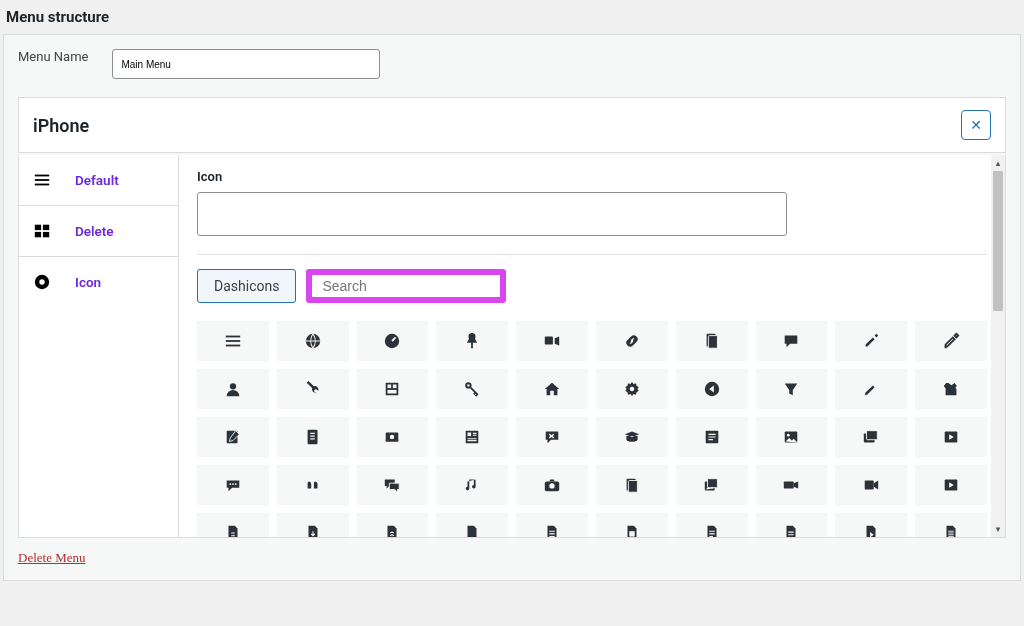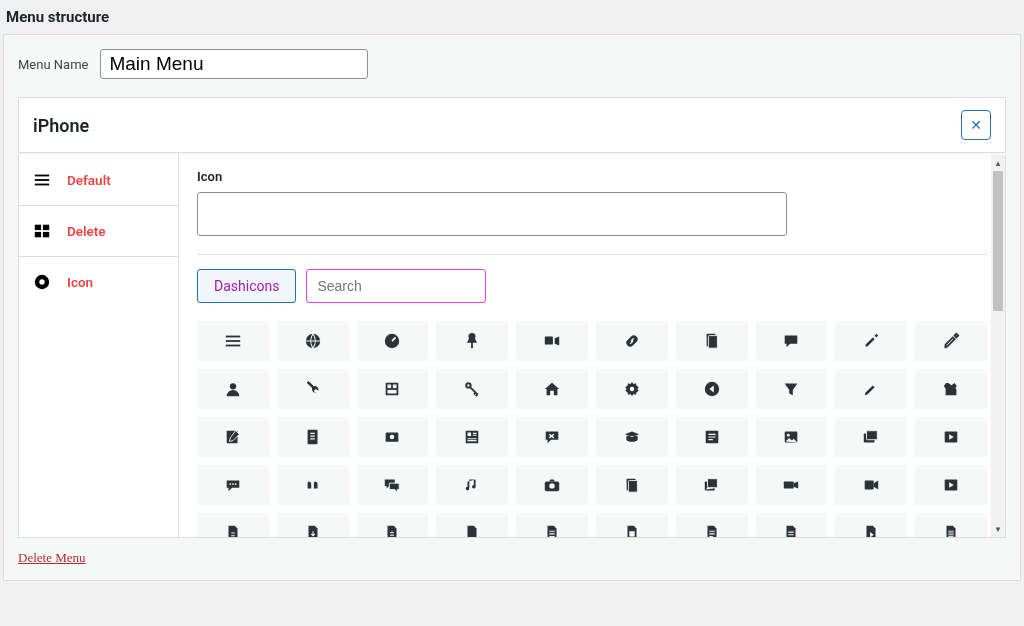--- a/index.html
+++ b/index.html
@@ -1,38 +1,38 @@
 <!DOCTYPE html>
 <html><head>
 <meta charset="utf-8">
 <style>
   * { margin: 0; padding: 0; box-sizing: border-box; }
   body { font-family: -apple-system, BlinkMacSystemFont, "Segoe UI", Roboto, sans-serif; background: #f0f0f0; color: #1d2327; font-size: 14px; width: 1024px; height: 626px; overflow: hidden; }
   .outer { padding: 0 0; }
   .section-title { font-size: 15px; font-weight: 700; padding: 8px 4px 8px 6px; }
   .panel { background: #f6f7f7; border: 1px solid #dcdcde; padding: 14px; margin: 0 3px; }
-  .menu-name-row { display: flex; align-items: center; gap: 12px; margin-bottom: 18px; }
+  .menu-name-row { display: flex; align-items: flex-start; gap: 24px; margin-bottom: 18px; }
   .menu-name-label { font-size: 13px; color: #444; }
-  .menu-name-input { width: 268px; height: 30px; border: 1px solid #8c8f94; border-radius: 3px; padding: 0 8px; font-size: 19px; background: #fff; }
+  .menu-name-input { width: 268px; height: 30px; border: 1px solid #8c8f94; border-radius: 3px; padding: 0 8px; font-size: 10px; background: #fff; }
   .item-header { display: flex; justify-content: space-between; align-items: center; background: #fff; border: 1px solid #dcdcde; padding: 12px 14px; margin-bottom: 2px; }
   .item-title { font-size: 18px; font-weight: 600; }
   .close-btn { width: 30px; height: 30px; border: 1px solid #2271b1; border-radius: 4px; background: #fff; color: #2271b1; font-size: 14px; display: flex; align-items: center; justify-content: center; cursor: pointer; }
   .item-body { display: flex; background: #fff; border: 1px solid #dcdcde; border-top: none; overflow: hidden; }
   .tabs { width: 160px; border-right: 1px solid #dcdcde; }
-  .tab { display: flex; align-items: center; gap: 16px; padding: 16px 14px; font-size: 13.5px; font-weight: 600; color: #ef4444; border-bottom: 1px solid #dcdcde; cursor: pointer; }
+  .tab { display: flex; align-items: center; gap: 24px; padding: 16px 14px; font-size: 13.5px; font-weight: 600; color: #6d28d9; border-bottom: 1px solid #dcdcde; cursor: pointer; }
   .tab.active { background: #fff; }
   .tab-icon { width: 18px; height: 18px; display: inline-flex; align-items: center; justify-content: center; }
   .content { flex: 1; position: relative; }
   .content-inner { padding: 14px 18px 10px 18px; height: 382px; overflow: hidden; }
   .field-label { font-size: 13px; font-weight: 600; margin-bottom: 8px; }
   .icon-value-box { width: 590px; height: 44px; border: 1px solid #8c8f94; border-radius: 3px; background: #fff; margin-bottom: 18px; }
   .divider { height: 1px; background: #e0e0e0; margin: 0 0 14px 0; }
   .picker-header { display: flex; align-items: center; gap: 10px; margin-bottom: 18px; }
-  .picker-tab { padding: 8px 16px; border: 1px solid #2271b1; border-radius: 3px; background: #f0f6fb; color: #a21caf; font-size: 14px; cursor: pointer; text-align: center; }
-  .search-input { width: 180px; height: 34px; border: 1px solid #d946ef; border-radius: 3px; padding: 0 10px; font-size: 14px; }
+  .picker-tab { padding: 8px 16px; border: 1px solid #2271b1; border-radius: 3px; background: #f0f6fb; color: #404040; font-size: 14px; cursor: pointer; text-align: center; }
+  .search-input { width: 200px; height: 34px; border: 6px solid #d946ef; border-radius: 3px; padding: 0 10px; font-size: 14px; }
   .icon-grid { display: grid; grid-template-columns: repeat(10, 1fr); gap: 8px; }
   .icon-cell { background: #f6f7f7; height: 40px; display: flex; align-items: center; justify-content: center; cursor: pointer; }
   .icon-cell svg { width: 18px; height: 18px; fill: #2c3338; }
   .scrollbar { position: absolute; right: 0; top: 0; width: 14px; height: 100%; background: #f1f1f1; }
   .scrollbar .up, .scrollbar .down { height: 16px; display: flex; align-items: center; justify-content: center; font-size: 9px; color: #555; }
   .scrollbar .track { position: relative; height: calc(100% - 32px); }
   .scrollbar .thumb { position: absolute; top: 0; left: 2px; width: 10px; height: 140px; background: #c1c1c1; border-radius: 1px; }
   .footer { padding: 12px 0 0 0; font-family: Liberation Serif, serif; }
   .delete-link { color: #b32d2e; text-decoration: underline; font-size: 13px; cursor: pointer; }
 </style>

